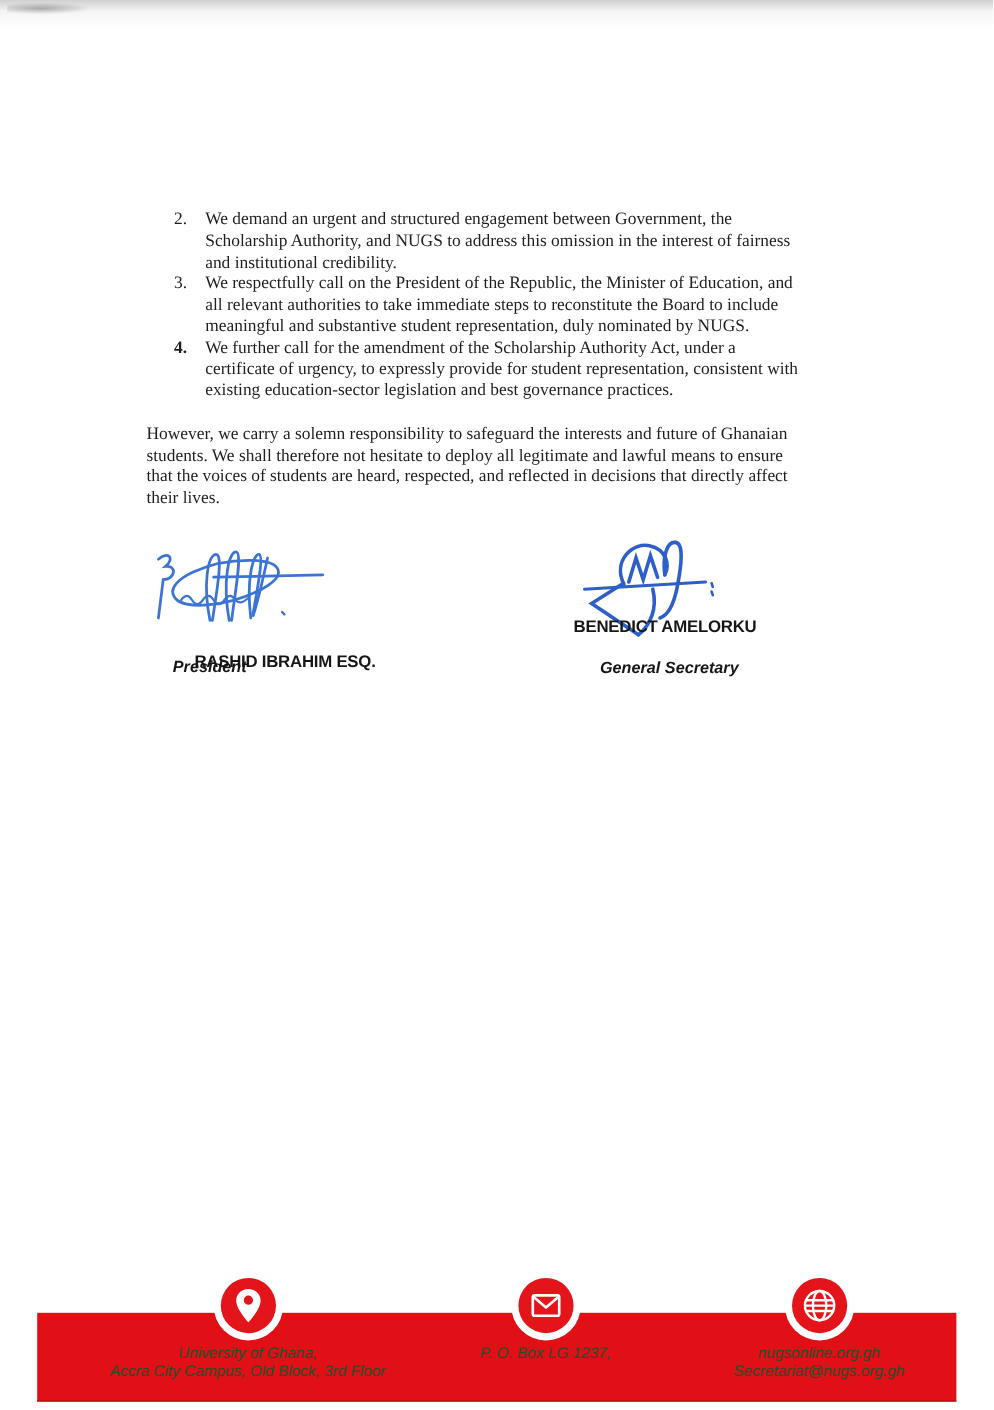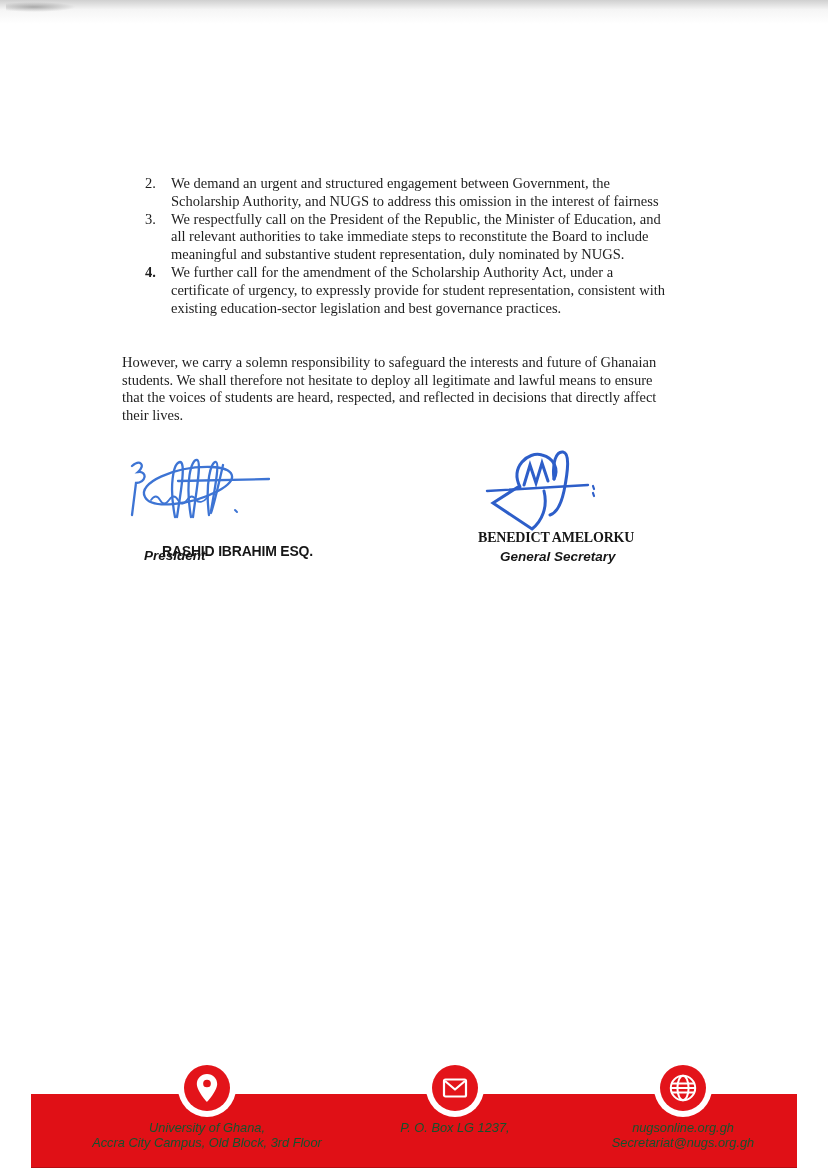--- a/index.html
+++ b/index.html
@@ -86,20 +86,21 @@
 
   <div class="top-shade"></div>
   <div class="top-smudge"></div>
 
   <div class="doc-list">
     <div class="list-item">
       <span class="num">2.</span>
       <div class="item-lines">
         <div class="text-line">We demand an urgent and structured engagement between Government, the</div>
         <div class="text-line">Scholarship Authority, and NUGS to address this omission in the interest of fairness</div>
+        <div class="text-line">and institutional credibility.</div>
       </div>
     </div>
     <div class="list-item">
       <span class="num">3.</span>
       <div class="item-lines">
         <div class="text-line">We respectfully call on the President of the Republic, the Minister of Education, and</div>
         <div class="text-line">all relevant authorities to take immediate steps to reconstitute the Board to include</div>
         <div class="text-line">meaningful and substantive student representation, duly nominated by NUGS.</div>
       </div>
     </div>
@@ -139,21 +140,21 @@
   <svg class="sig-svg" style="left:484px; top:447px;" width="114" height="88" viewBox="0 0 114 88">
     <g fill="none" stroke="#2d5ec9" stroke-width="3" stroke-linecap="round">
       <path d="M36 40 C26 20 44 4 58 8 C70 11 75 22 70 32"></path>
       <path d="M40 38 L46 18 L52 36 L58 16 L64 34"></path>
       <path d="M70 32 C68 16 72 4 79 5 C86 6 84 24 80 44 C77 58 72 66 66 68"></path>
       <path d="M34 40 L9 56 L48 82 C58 74 64 60 60 44"></path>
       <path d="M3 44 L104 38" stroke-width="2.4"></path>
       <path d="M109 39 l1 3 M109 46 l1 3" stroke-width="2.2"></path>
     </g>
   </svg>
-  <div class="sig-name" style="left:478px; top:530px;font-family:Liberation Serif, serif;">BENEDICT AMELORKU</div>
+  <div class="sig-name" style="left:478px; top:514px;">BENEDICT AMELORKU</div>
   <div class="sig-title" style="left:484px; top:549px;">General Secretary</div>
 
   <div class="footer-bar"></div>
 
   <div class="icon-badge" style="left:178px;">
     <div class="inner-circle">
       <svg width="26" height="30" viewBox="0 0 24 28">
         <path fill="#ffffff" fill-rule="evenodd" d="M12 1 C6.5 1 2.5 5.2 2.5 10.2 C2.5 16.8 12 27 12 27 C12 27 21.5 16.8 21.5 10.2 C21.5 5.2 17.5 1 12 1 Z M12 13.4 A3.6 3.6 0 1 1 12 6.2 A3.6 3.6 0 0 1 12 13.4 Z"></path>
       </svg>
     </div>

